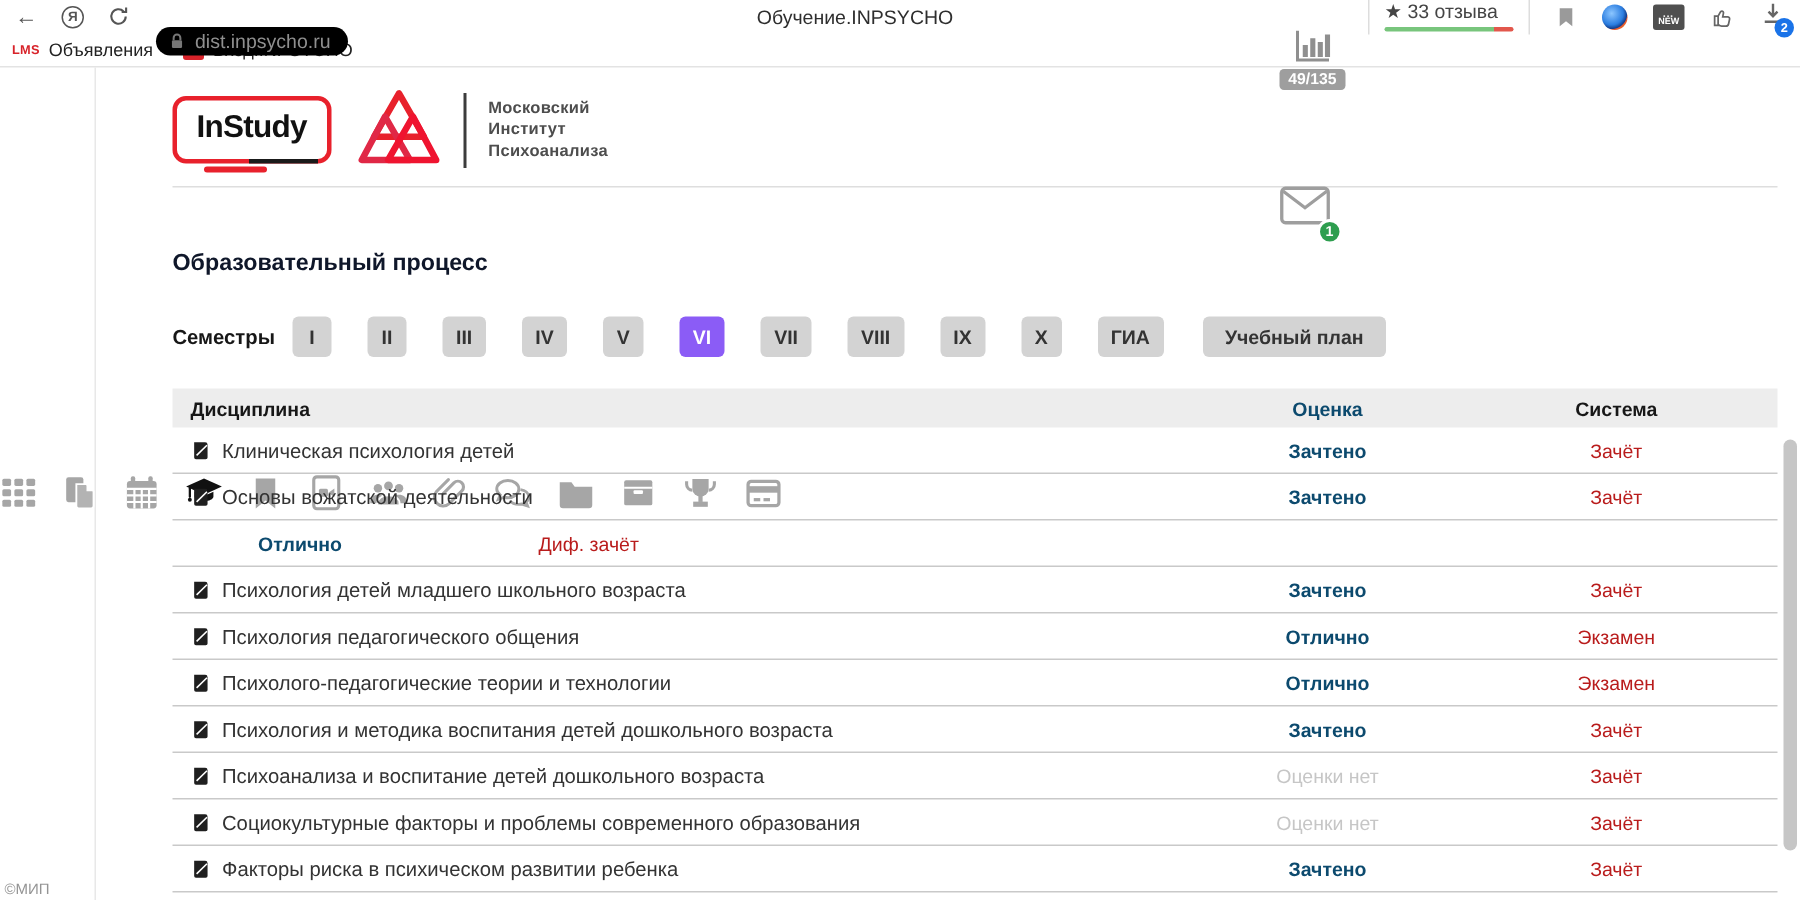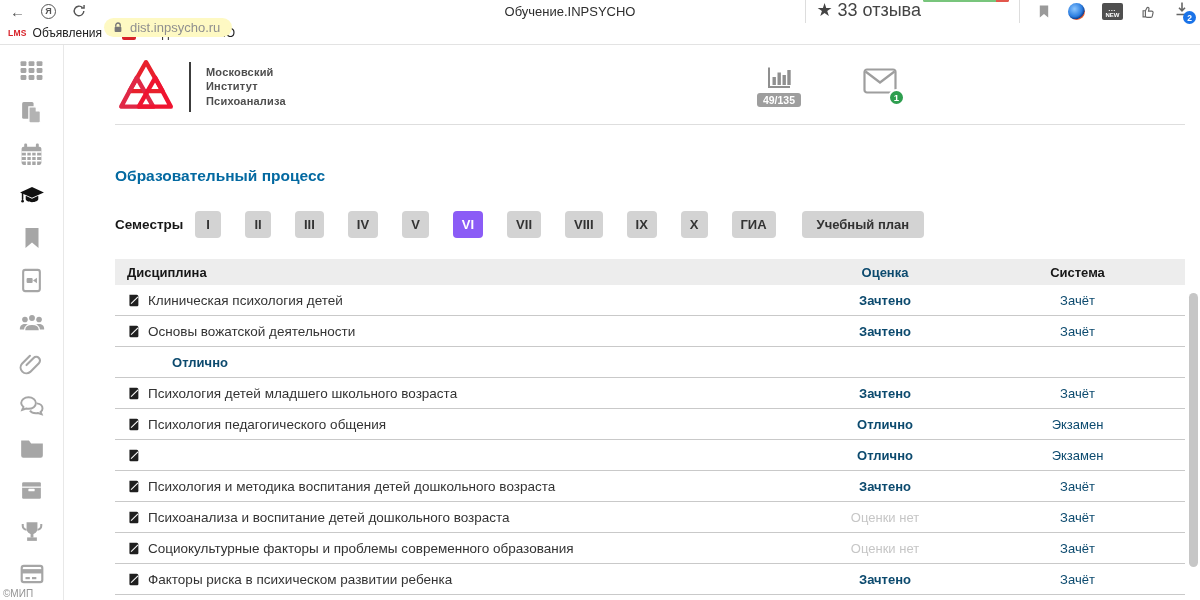--- a/index.html
+++ b/index.html
@@ -3,79 +3,79 @@
 <meta charset="utf-8">
 <style>
   * { margin:0; padding:0; box-sizing:border-box; }
   html,body { width:1200px; height:600px; overflow:hidden; background:#fff;
     font-family:"Liberation Sans","DejaVu Sans",sans-serif; }
 
   
   .chrome { height:22px; display:flex; align-items:center; padding:0 10px; position:relative; background:#fff; }
   .chrome-btn { color:#555; font-size:15px; line-height:1; margin-right:16px; display:flex; align-items:center; cursor:default; }
   .ya-circle { width:15px; height:15px; border:1.4px solid #555; border-radius:50%; font-size:9px; font-weight:bold; color:#555; display:flex; align-items:center; justify-content:center; }
-  .url-pill { display:flex; align-items:center; gap:6px; background:#fef9c3; border-radius:10px; padding:2px 12px 2px 8px; margin-left:2px;margin-top:33px; }
+  .url-pill { display:flex; align-items:center; gap:6px; background:#000000; border-radius:10px; padding:2px 12px 2px 8px; margin-left:2px;margin-top:33px; }
   .url-text { font-size:13px; color:#8f8f8f; }
   .tab-title { position:absolute; left:47.5%; transform:translateX(-50%); font-size:13px; color:#2e2e2e; }
   .chrome-right { margin-left:auto; display:flex; align-items:center; gap:17px; }
-  .reviews { border-left:1px solid #ddd; border-right:1px solid #ddd; padding:0 10px 2px; font-size:18px; color:#444; display:flex; flex-direction:row; gap:2px; }
+  .reviews { border-left:1px solid #ddd; border-right:1px solid #ddd; padding:0 10px 2px; font-size:13px; color:#444; display:flex; flex-direction:column; gap:2px; }
   .reviews-bar { height:3px; width:86px; border-radius:2px;
      background:linear-gradient(to right,#78c57c 0 85%,#e2574c 85% 100%); }
   .ext-circle { width:17px; height:17px; border-radius:50%;
      background:radial-gradient(circle at 38% 35%, #8cc6ff 0%, #2b7de0 50%, #14408e 66%, #e4572e 70%, #f5a623 100%); }
   .new-badge { width:21px; height:17px; background:#4f4f4f; border-radius:2px; color:#fff; display:flex; flex-direction:column; align-items:center; justify-content:flex-end; padding-bottom:1px; }
   .new-badge .dots { font-size:4px; letter-spacing:1px; line-height:3px; }
   .new-badge .txt { font-size:6px; font-weight:bold; line-height:7px; }
   .dl-wrap { position:relative; }
   .dl-badge { position:absolute; right:-6px; bottom:-3px; width:13px; height:13px; border-radius:50%; background:#1a73e8; color:#fff; font-size:8.5px; font-weight:bold; display:flex; align-items:center; justify-content:center; }
 
   
   .bookmarks-bar { height:23px; display:flex; align-items:center; gap:20px; padding:0 8px; border-bottom:1px solid #e3e3e3; background:#fff; }
   .bm-item { display:flex; align-items:center; gap:6px; font-size:12px; color:#222; cursor:default; }
   .lms-glyph { color:#d8232a; font-weight:bold; font-size:8.5px; letter-spacing:0.2px; }
   .mip-mini { width:14px; height:14px; background:#d8232a; border-radius:2px; color:#fff; font-size:8px; display:flex; align-items:center; justify-content:center; }
 
   
   .main { display:flex; height:555px; position:relative; }
-  .sidebar { width:64px; border-right:1px solid #e8e8e8; display:flex; flex-direction:column; align-items:center; padding-top:12px; gap:16px; position:relative; }
+  .sidebar { width:64px; border-right:1px solid #e8e8e8; display:flex; flex-direction:row; align-items:center; padding-top:12px; gap:16px; position:relative; }
   .side-item { width:26px; height:26px; display:flex; align-items:center; justify-content:center; cursor:pointer; }
   .copyright { position:absolute; bottom:1px; left:3px; font-size:10px; color:#949494; }
 
   .content { flex:1; padding:0 15px 0 51px; position:relative; }
 
   
   .site-header { height:80px; display:flex; align-items:center; border-bottom:1px solid #dedede; padding-top:4px; }
   .instudy-logo { position:relative; border:3px solid #e8212c; border-radius:9px; padding:6px 13px 9px; margin-right:14px; }
   .instudy-text { font-size:21px; font-weight:bold; color:#111; letter-spacing:-0.5px; }
   .instudy-stand { position:absolute; left:18px; bottom:-9px; width:42px; height:4px; background:#e8212c; border-radius:2px; }
   .instudy-stand2 { position:absolute; right:6px; bottom:-3px; width:46px; height:3px; background:#1a1a1a; }
   .hdr-divider { width:2px; height:50px; background:#3c3c3c; margin:0 15px 0 12px; }
   .institute-name { font-size:11px; font-weight:bold; color:#4d4d4d; line-height:1.28; letter-spacing:0.2px; }
-  .hdr-icons { margin-left:auto; margin-right:288px; display:flex; gap:62px; align-items:flex-start; }
+  .hdr-icons { margin-left:auto; margin-right:288px; display:flex; gap:62px; align-items:flex-start;flex-direction:column; }
   .stat-wrap { display:flex; flex-direction:column; align-items:center; gap:3px; cursor:pointer; }
   .stat-badge { background:#9e9e9e; color:#fff; font-size:10.5px; font-weight:bold; border-radius:3px; padding:1px 6px; }
   .mail-wrap { position:relative; margin-top:2px; cursor:pointer; }
   .mail-badge { position:absolute; right:-8px; bottom:-8px; width:17px; height:17px; background:#2e9e4f; border:2px solid #fff; border-radius:50%; color:#fff; font-size:9.5px; font-weight:bold; display:flex; align-items:center; justify-content:center; }
 
   
-  .page-title { margin-top:42px; font-size:15.5px; font-weight:bold; color:#0369a1; }
+  .page-title { margin-top:42px; font-size:15.5px; font-weight:bold; color:#0f172a; }
   .sem-row { margin-top:26px; display:flex; align-items:center; }
   .sem-label { font-size:13.5px; font-weight:bold; color:#171717; width:78px; }
   .sem-btns { display:flex; gap:24px; align-items:center; margin-left:2px; }
   .sem-btn { background:#d3d3d3; color:#333; font-size:13px; font-weight:bold; border-radius:4px; height:27px; min-width:26px; padding:0 9px; display:flex; align-items:center; justify-content:center; cursor:pointer; }
   .sem-btn.active { background:#8b5cf6; color:#fff; }
   .sem-btn.wide { padding:0 15px; margin-left:2px; }
 
   
   .table { margin-top:21px; }
   .thead { display:flex; background:#ededed; height:26px; align-items:center; font-size:13px; font-weight:bold; color:#171717; }
   .trow { display:flex; height:31px; align-items:center; border-bottom:1px solid #c9c9c9; font-size:13.5px; color:#333; cursor:pointer; }
   .c-disc { flex:1; padding-left:12px; display:flex; align-items:center; gap:8px; overflow:hidden; white-space:nowrap; }
   .c-grade { width:170px; text-align:center; font-weight:bold; color:#0c4a6e; font-size:13px; }
-  .c-sys { width:215px; text-align:center; color:#0c4a6e; font-size:13px; }
+  .c-sys { width:215px; text-align:center; color:#b91c1c; font-size:13px; }
   .c-grade.muted { color:#c6c6c6; font-weight:normal; }
   .book-ic { flex:0 0 auto; display:flex; }
   .scroll-thumb { position:absolute; right:2px; top:248px; width:9px; height:274px; background:#c6c6c6; border-radius:5px; z-index:4; }
 </style>
 </head>
 <body>
 
 <div class="chrome">
   <span class="chrome-btn">←</span>
   <span class="chrome-btn">
@@ -232,20 +232,25 @@
           <rect x="2.5" y="7.5" width="19" height="4" fill="#a6a6a6"></rect>
           <rect x="6" y="14.8" width="4" height="2" fill="#a6a6a6"></rect>
           <rect x="12" y="14.8" width="4" height="2" fill="#a6a6a6"></rect>
         </svg>
     </span>
     <span class="copyright">©МИП</span>
   </div>
 
   <div class="content">
     <div class="site-header">
+      <div class="instudy-logo">
+        <span class="instudy-text">InStudy</span>
+        <span class="instudy-stand"></span>
+        <span class="instudy-stand2"></span>
+      </div>
       <svg width="62" height="58" viewBox="0 0 60 56" fill="none" stroke-width="4.2" stroke-linejoin="round">
         <path d="M30 4 L14 32 L46 32 Z" stroke="#e8212c"></path>
         <path d="M21 19 L6 47 L37 47 Z" stroke="#e02846"></path>
         <path d="M39 19 L23 47 L54 47 Z" stroke="#ef1430"></path>
       </svg>
       <div class="hdr-divider"></div>
       <div class="institute-name">
         <div>Московский</div>
         <div>Институт</div>
         <div>Психоанализа</div>
@@ -319,20 +324,21 @@
                   <path d="M13.5 3.5L5 11.8" stroke="#fff" stroke-width="1.3"></path>
                 </svg>
               </span>
               <span>Основы вожатской деятельности</span>
             </div>
             <div class="c-grade">Зачтено</div>
             <div class="c-sys">Зачёт</div>
           </div>
           <div class="trow">
             <div class="c-grade">Отлично</div>
+            <div class="c-sys">Диф. зачёт</div>
           </div>
           <div class="trow">
             <div class="c-disc">
               <span class="book-ic">
                 <svg width="13" height="13" viewBox="0 0 16 16">
                   <path d="M3 1h9a2 2 0 0 1 2 2v10.5A1.5 1.5 0 0 1 12.5 15H4.5A1.5 1.5 0 0 1 3 13.5z" fill="#1f1f1f"></path>
                   <path d="M13.5 3.5L5 11.8" stroke="#fff" stroke-width="1.3"></path>
                 </svg>
               </span>
               <span>Психология детей младшего школьного возраста</span>
@@ -354,20 +360,21 @@
             <div class="c-sys">Экзамен</div>
           </div>
           <div class="trow">
             <div class="c-disc">
               <span class="book-ic">
                 <svg width="13" height="13" viewBox="0 0 16 16">
                   <path d="M3 1h9a2 2 0 0 1 2 2v10.5A1.5 1.5 0 0 1 12.5 15H4.5A1.5 1.5 0 0 1 3 13.5z" fill="#1f1f1f"></path>
                   <path d="M13.5 3.5L5 11.8" stroke="#fff" stroke-width="1.3"></path>
                 </svg>
               </span>
+              <span>Психолого-педагогические теории и технологии</span>
             </div>
             <div class="c-grade">Отлично</div>
             <div class="c-sys">Экзамен</div>
           </div>
           <div class="trow">
             <div class="c-disc">
               <span class="book-ic">
                 <svg width="13" height="13" viewBox="0 0 16 16">
                   <path d="M3 1h9a2 2 0 0 1 2 2v10.5A1.5 1.5 0 0 1 12.5 15H4.5A1.5 1.5 0 0 1 3 13.5z" fill="#1f1f1f"></path>
                   <path d="M13.5 3.5L5 11.8" stroke="#fff" stroke-width="1.3"></path>

